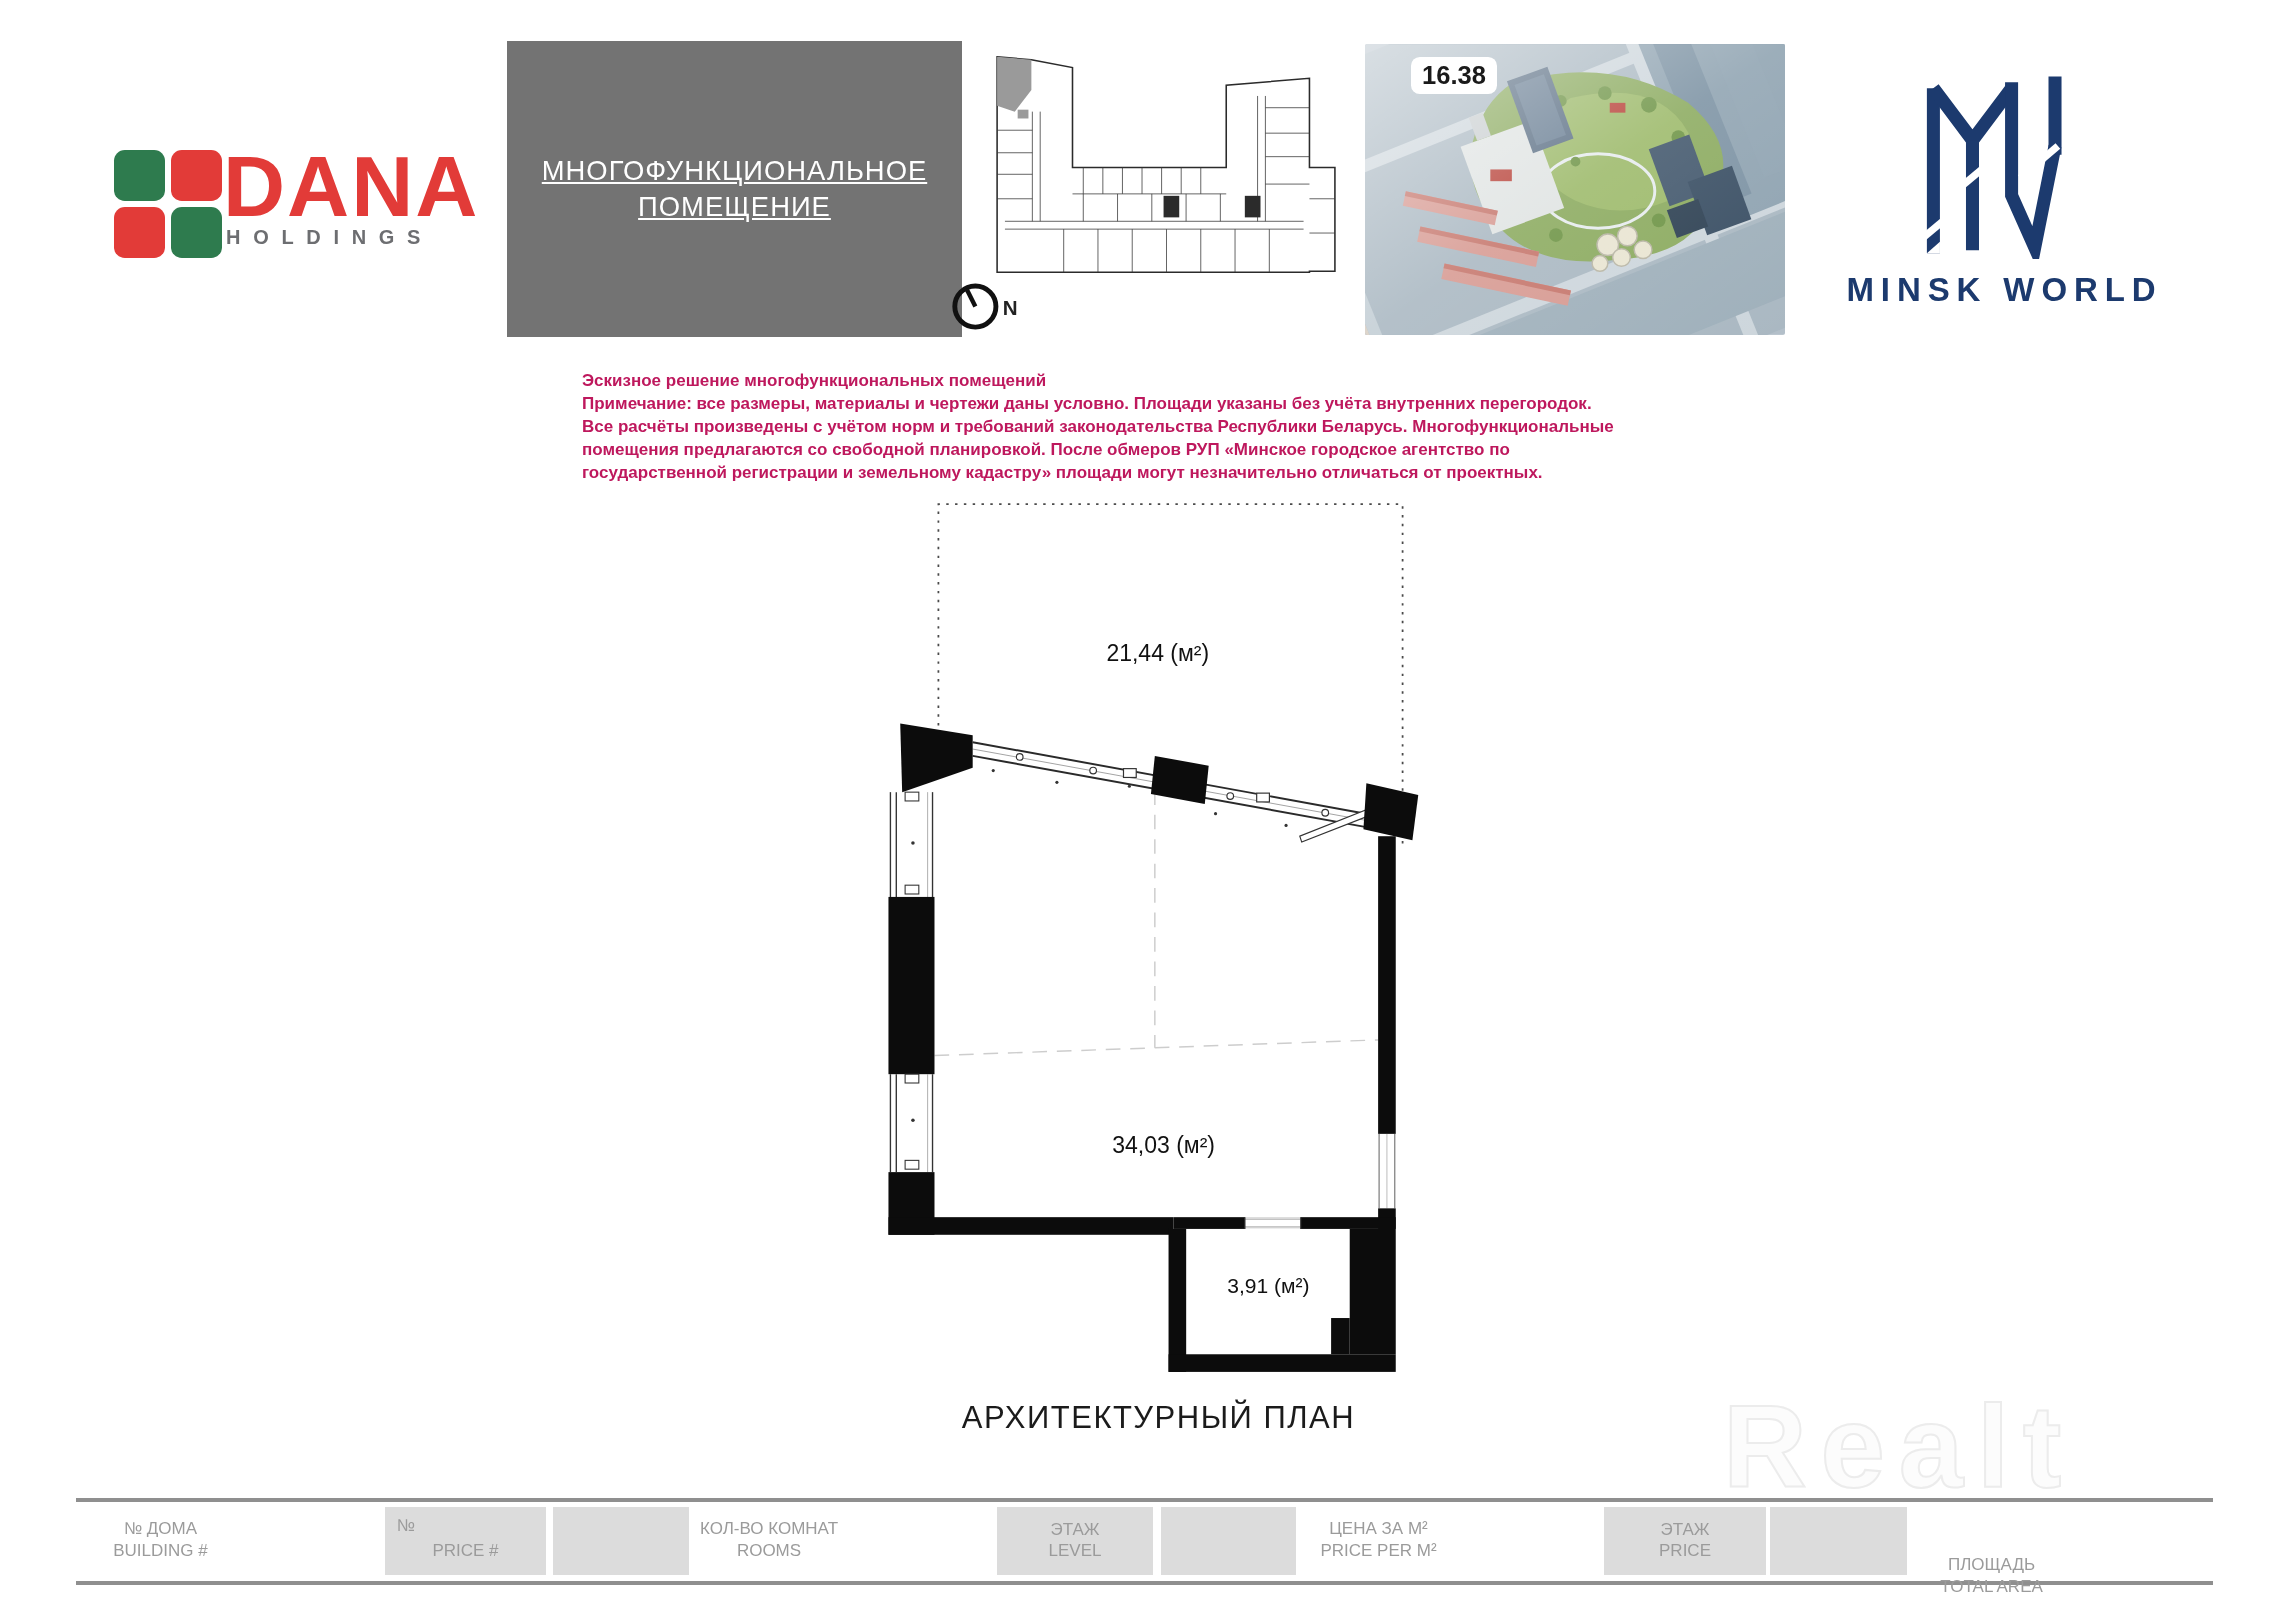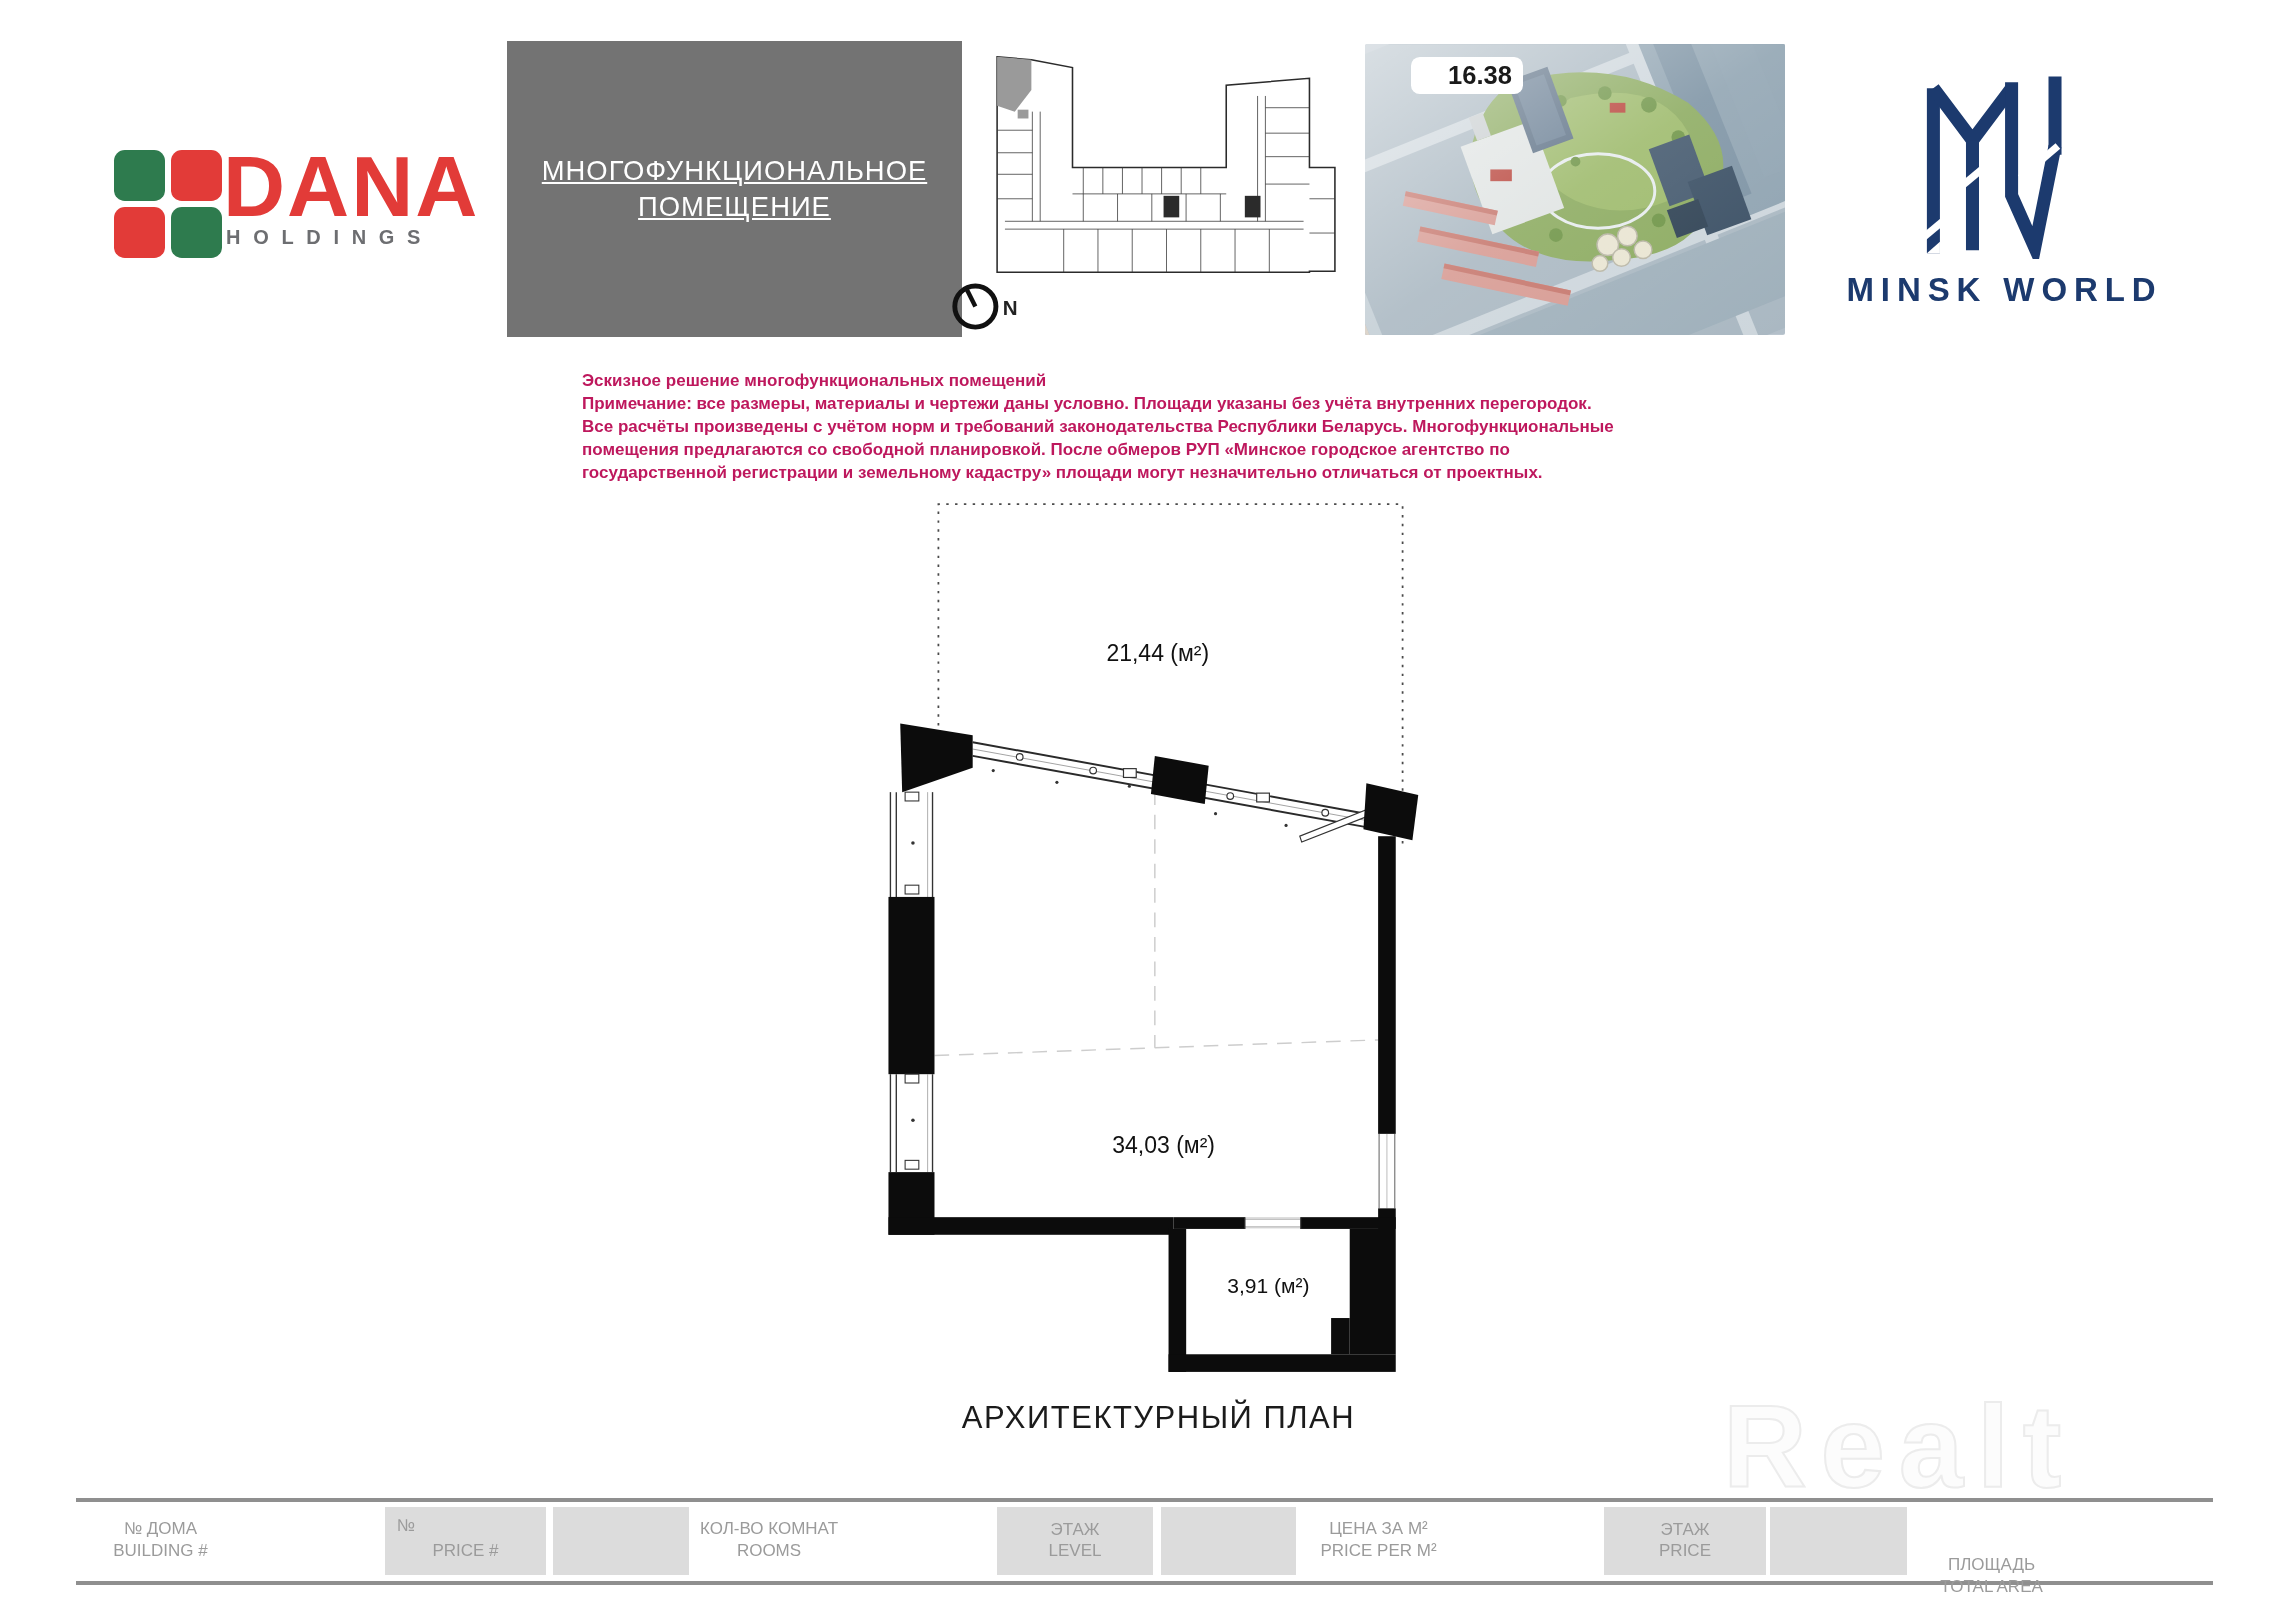--- a/index.html
+++ b/index.html
@@ -177,21 +177,21 @@
       </g>
       <rect x="250" y="60" width="16" height="10" fill="#b8433a"></rect>
       <rect x="128" y="128" width="22" height="12" fill="#b8433a"></rect>
       <linearGradient id="haze" x1="0" y1="0" x2="1" y2="1">
         <stop offset="0" stop-color="#ffffff" stop-opacity="0.55"></stop>
         <stop offset="0.5" stop-color="#ffffff" stop-opacity="0.12"></stop>
         <stop offset="1" stop-color="#ffffff" stop-opacity="0"></stop>
       </linearGradient>
       <rect x="0" y="0" width="429" height="297" fill="url(#haze)"></rect>
     </svg>
-    <div class="abs badge" style="left:46px;top:12.7px;width:86px;height:37px;padding-left:26px;">16.38</div>
+    <div class="abs badge" style="left:46px;top:12.7px;width:86px;height:37px;">16.38</div>
   </div>
 
   <svg class="abs" style="left:1913px;top:65px;" width="174" height="194" viewBox="0 0 120 134">
     <g stroke="#1c3a6e" stroke-width="9" fill="none" stroke-miterlimit="10">
       <path d="M14 130 L14 16"></path>
       <path d="M14 16 L41 52 L68 16"></path>
       <path d="M41 52 L41 128"></path>
       <path d="M68 12 L68 90 L84 126 L98 56"></path>
       <path d="M98 62 L98 8"></path>
     </g>

